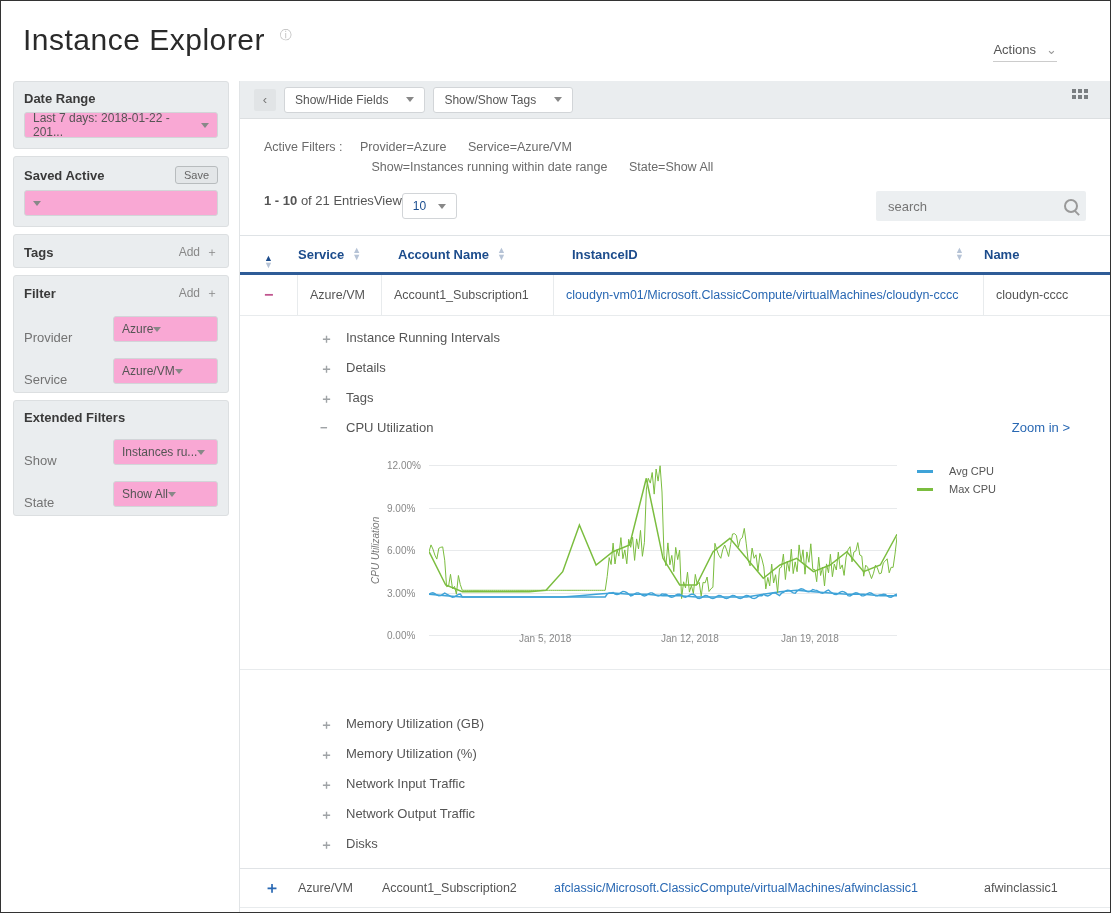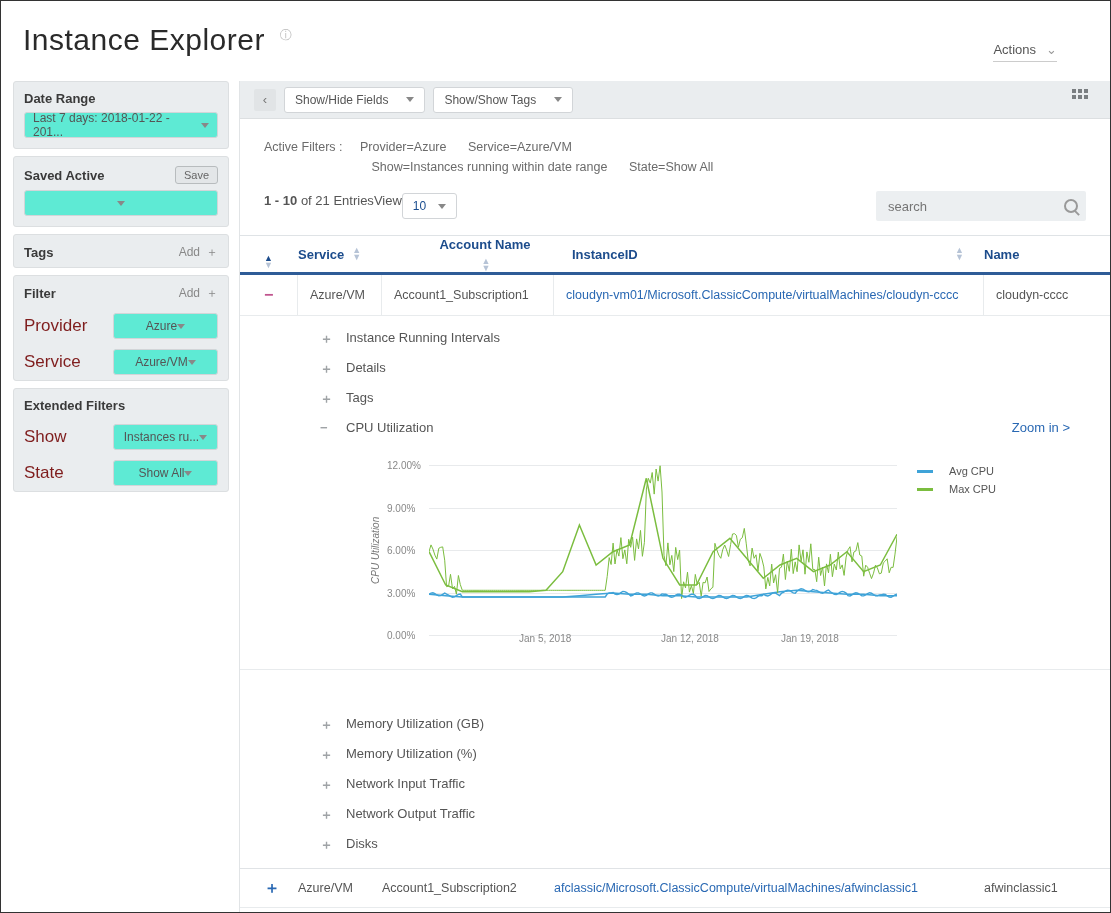--- a/index.html
+++ b/index.html
@@ -58,27 +58,27 @@
     font-size: 13px;
     font-weight: bold;
     padding: 9px 10px 6px 10px;
     color: #3a3a3a;
     display: flex;
     justify-content: space-between;
     align-items: center;
   }
   .panel-body { padding: 0 10px 10px 10px; }
   .select {
-    background: #5eead4;
+    background: #f9a8d4;
     border: 1px solid #d2d5d8;
     border-radius: 3px;
     height: 26px;
     display: flex;
     align-items: center;
-    justify-content: center;
+    justify-content: flex-start;
     padding: 0 8px;
     font-size: 12px;
     color: #555;
     width: 100%;
   }
   .select.small { width: 110px; }
   .chev-down {
     width: 0; height: 0;
     border-left: 4px solid transparent;
     border-right: 4px solid transparent;
@@ -99,22 +99,23 @@
     font-weight: normal;
   }
   .add-link .plus { margin-left: 6px; color: #888; }
   .filter-row {
     display: flex;
     align-items: center;
     padding: 5px 10px;
   }
   .filter-label {
     width: 94px;
-    font-size: 17px;
-    color: #7f1d1d;
+    font-size: 13px;
+    color: #737373;
+    margin-top: 17px;
   }
   
   .main {
     flex: 1;
     position: relative;
     border-left: 1px solid #e1e4e6;
   }
   .toolbar {
     background: #eaedef;
     border-bottom: 1px solid #dcdfe1;
@@ -205,21 +206,21 @@
     border-bottom: 3px solid #2e5c97;
     height: 40px;
     align-items: center;
     font-size: 13px;
     font-weight: bold;
     color: #1c4c8c;
     padding-left: 24px;
   }
   .col-expand { width: 34px; }
   .col-service { width: 100px; display: flex; align-items: center; gap: 6px; }
-  .col-account { width: 174px; display: flex; align-items: center; gap: 6px; flex-direction: column; }
+  .col-account { width: 174px; display: flex; align-items: center; gap: 6px; }
   .col-instanceid { flex: 1; display: flex; align-items: center; gap: 6px; justify-content: space-between; padding-right: 20px; }
   .col-name { width: 126px; }
   .sort { color: #b6c3d6; font-size: 9px; line-height: 7px; margin-left: 2px; }
   .sort.asc::before { content: '▲'; display: block; color: #1c4c8c; }
   .sort.asc::after { content: '▼'; display: block; }
   .sort.both::before { content: '▲'; display: block; }
   .sort.both::after { content: '▼'; display: block; }
   .row {
     display: flex;
     border-bottom: 1px solid #e8ebed;

